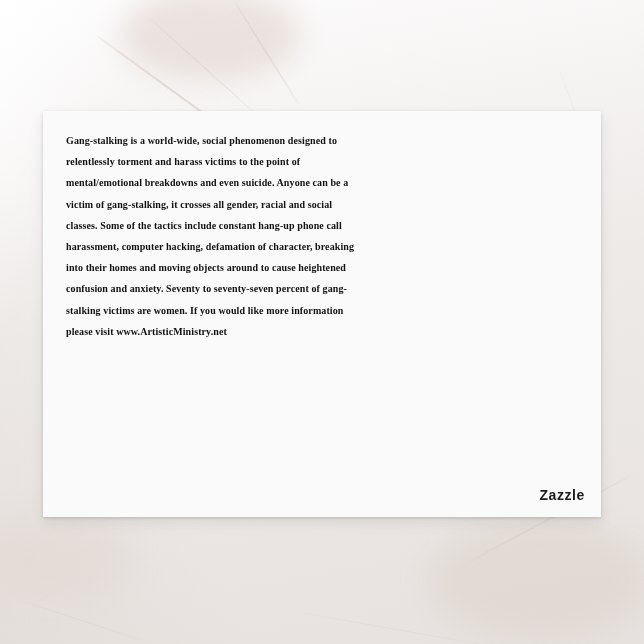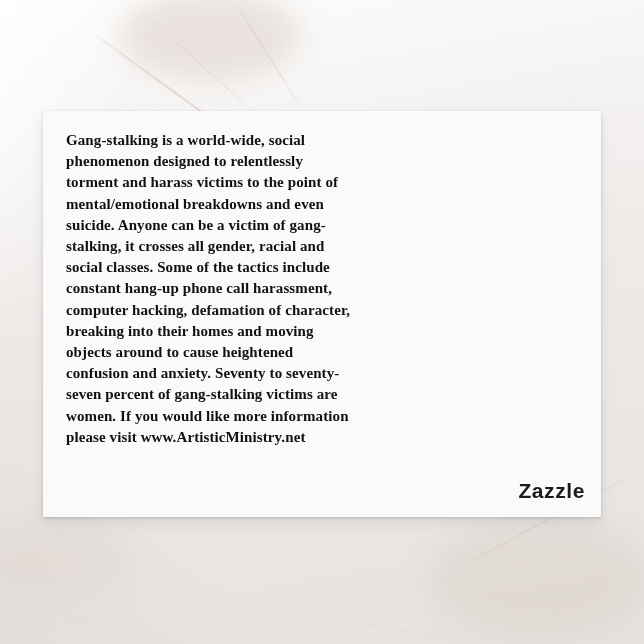--- a/index.html
+++ b/index.html
@@ -60,34 +60,34 @@
   .card-body {
     position: absolute;
     left: 23px;
     top: 19px;
     width: 290px;
   }
   .card-text {
     margin: 0;
     font-family: "Liberation Serif", serif;
     font-weight: bold;
-    font-size: 15px;
+    font-size: 10px;
     line-height: 21.2px;
     color: #111111;
     letter-spacing: 0.1px;
     text-align: left;
     white-space: pre-wrap;
   }
   .brand {
     position: absolute;
     right: 16px;
     bottom: 14px;
     font-family: "Liberation Sans", sans-serif;
     font-weight: bold;
-    font-size: 21px;
+    font-size: 14px;
     letter-spacing: 0.6px;
     color: #1b1b1b;
   }
 </style>
 </head>
 <body>
 
 <div class="canvas">
   <div class="blotch b1"></div>
   <div class="blotch b2"></div>

